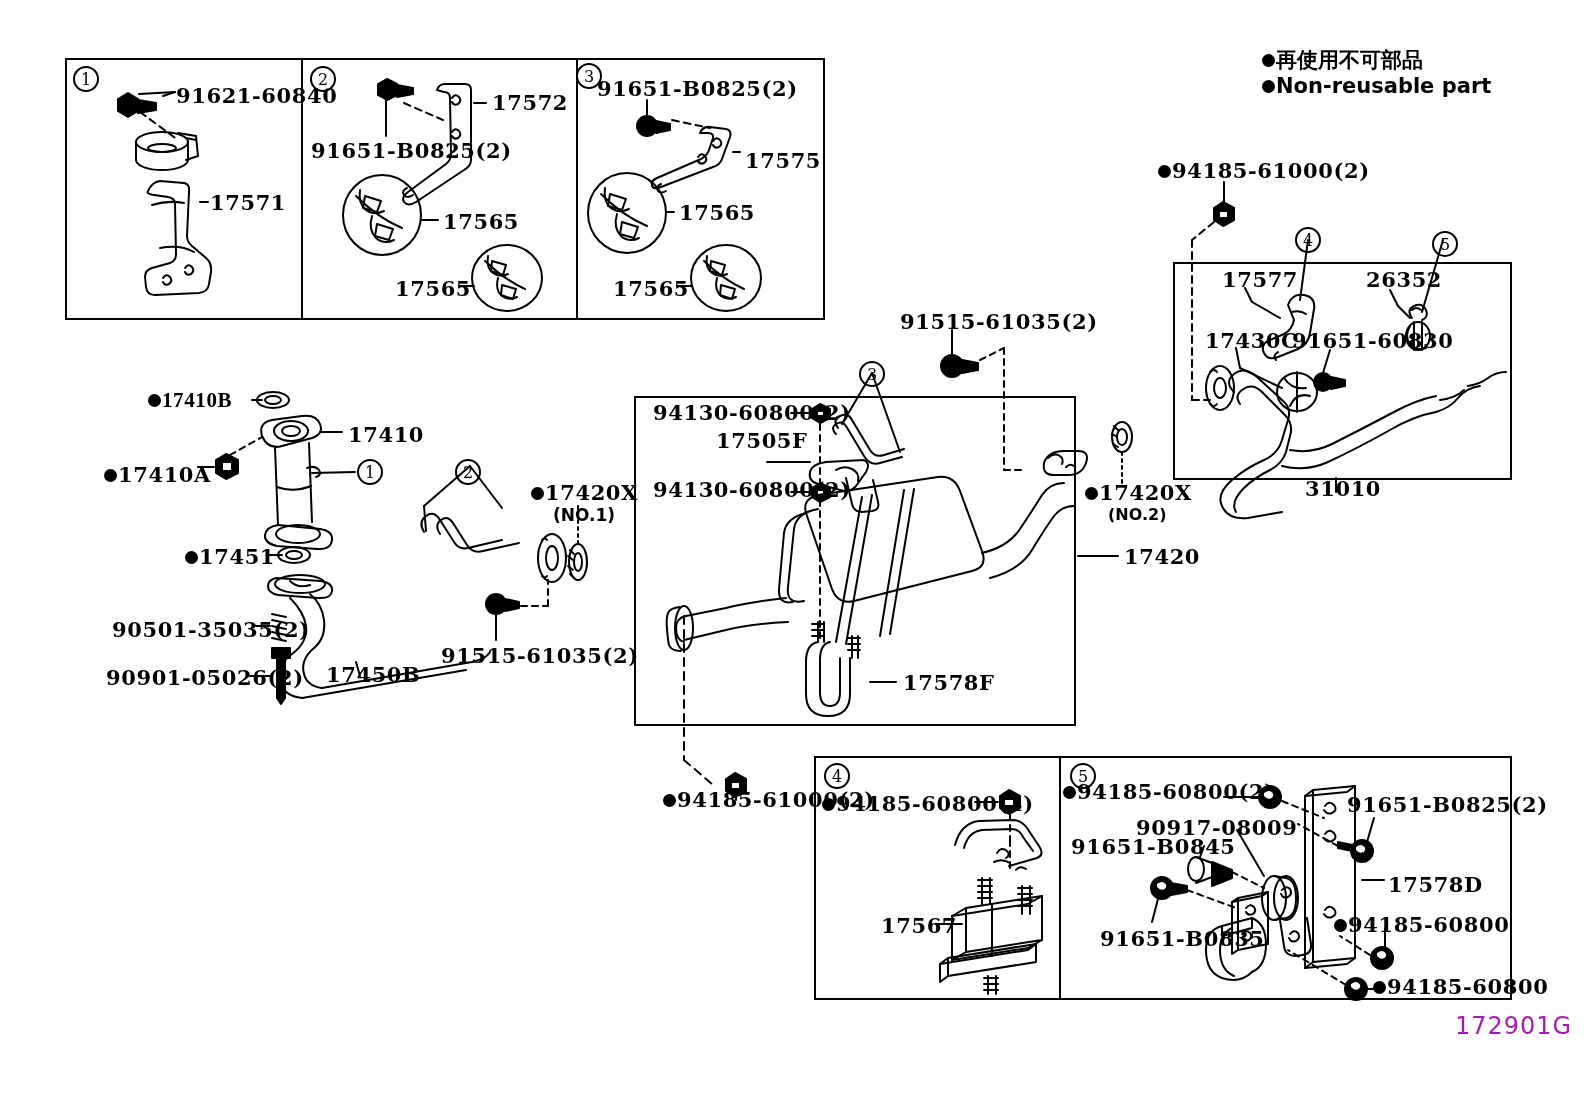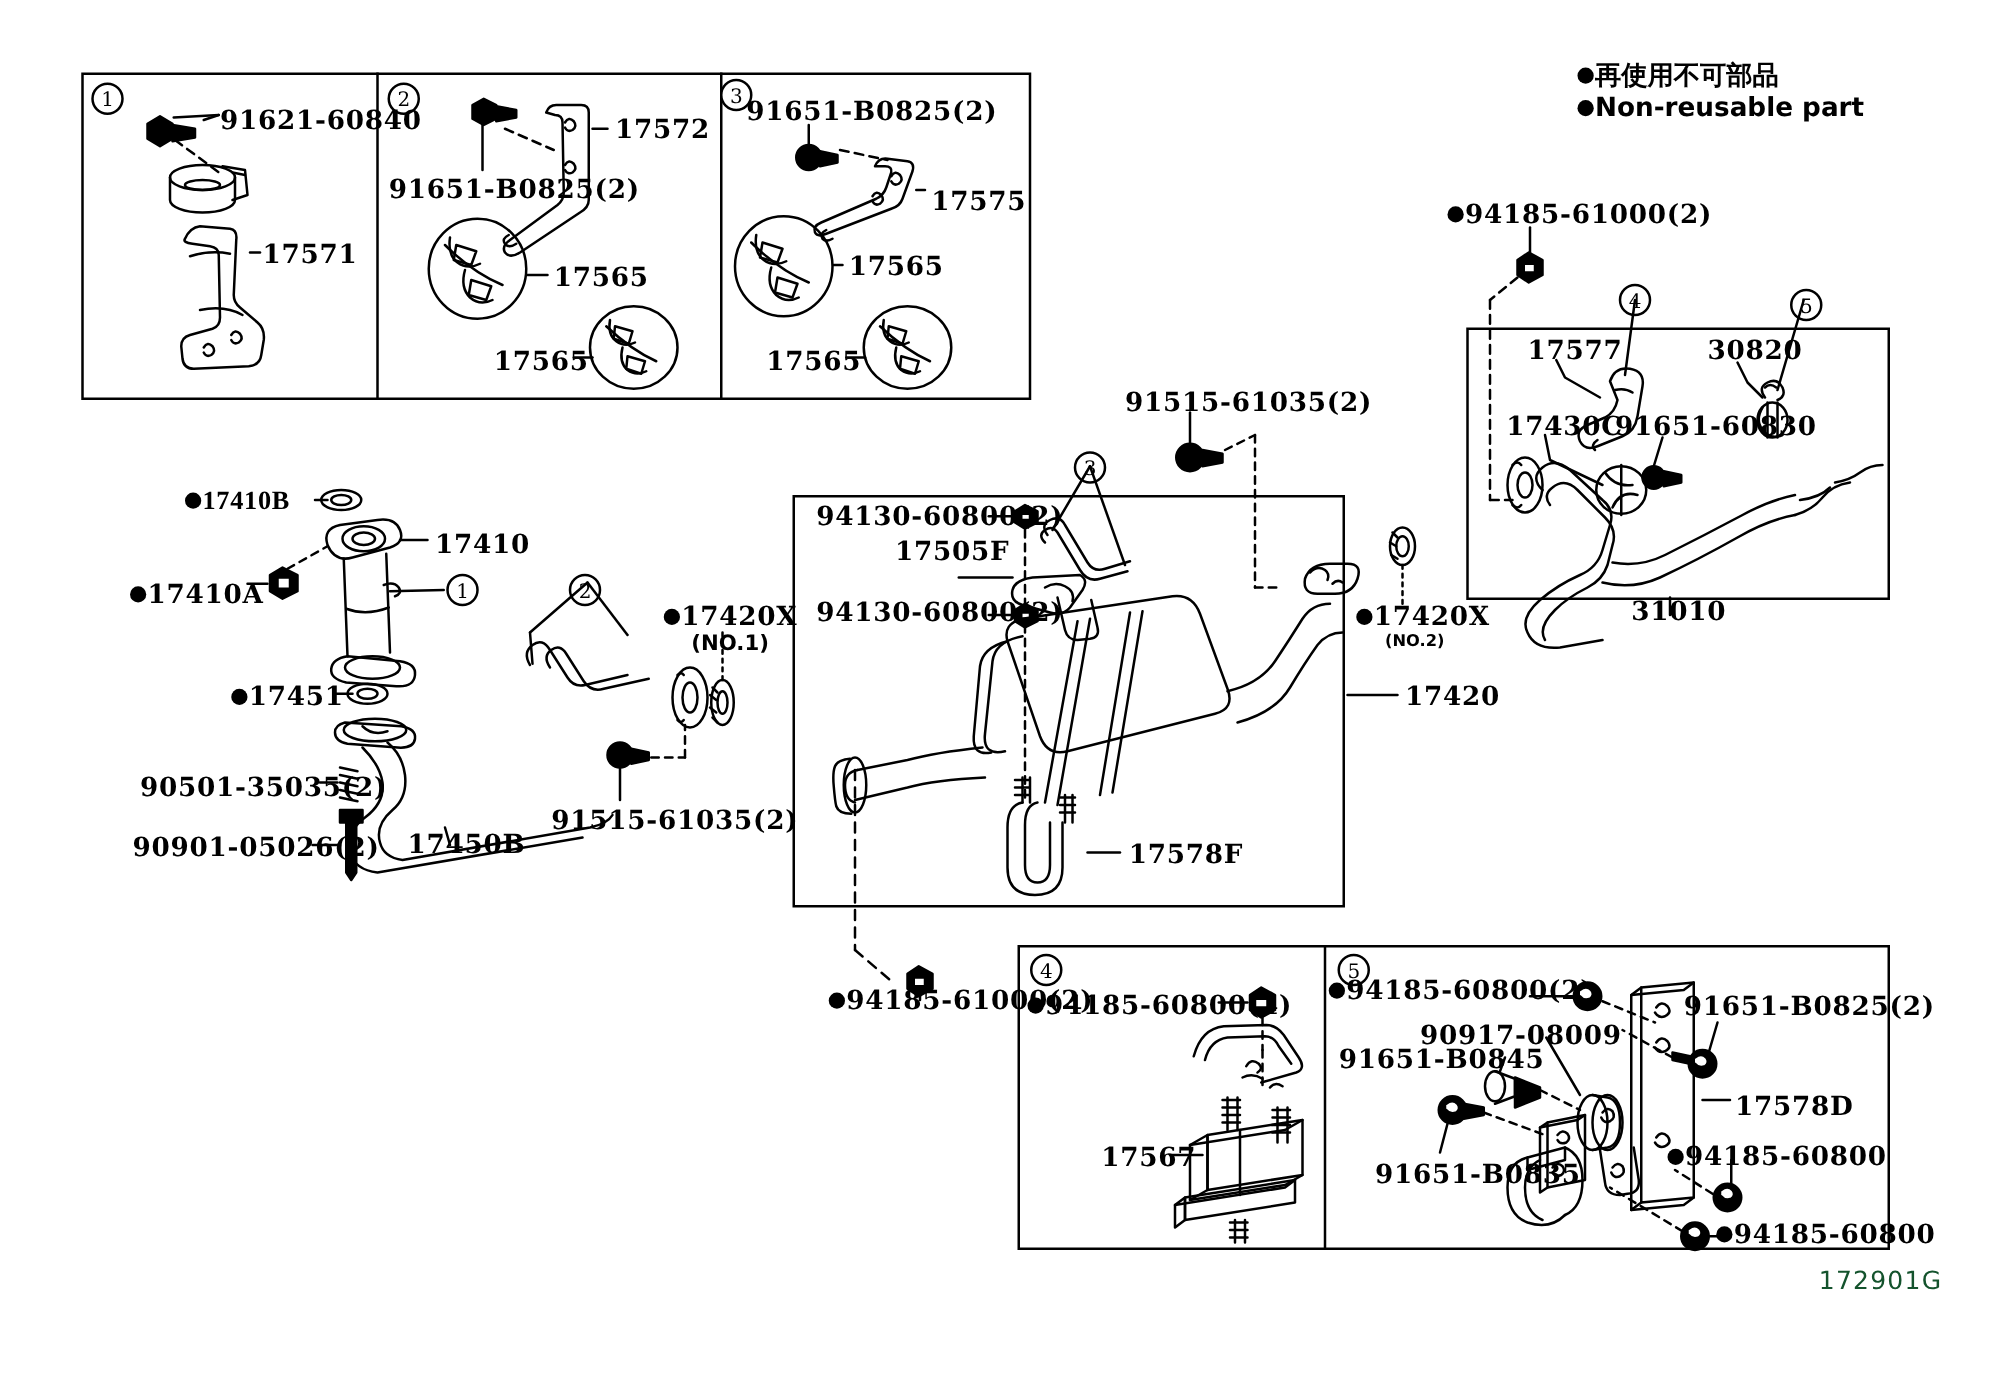--- a/index.html
+++ b/index.html
@@ -59,23 +59,23 @@
     background:#fff;
   }
   svg.ov{position:absolute;left:0;top:0;width:1592px;height:1099px;overflow:visible;pointer-events:none;}
   svg.ov *{vector-effect:non-scaling-stroke;}
   .legend-row{position:absolute;white-space:nowrap;}
   .legend-jp{font-family:"DejaVu Sans","Liberation Sans",sans-serif;font-size:21px;font-weight:bold;}
   .legend-en{font-family:"DejaVu Sans","Liberation Sans",sans-serif;font-size:21px;font-weight:bold;}
   .dwgid{
     position:absolute;
     font-family:"DejaVu Sans","Liberation Sans",sans-serif;
-    font-size:20px;
+    font-size:24px;
     letter-spacing:1px;
-    color:#14532d;
+    color:#a21caf;
   }
 </style>
 </head>
 <body>
 
 <div id="sheet">
 
   <div class="frame" style="left:65px;top:58px;width:760px;height:262px;"></div>
   <div class="vdiv" style="left:301px;top:58px;height:262px;"></div>
   <div class="vdiv" style="left:576px;top:58px;height:262px;"></div>
@@ -105,21 +105,21 @@
   </div>
 
   <div class="frame" style="left:1173px;top:262px;width:339px;height:218px;"></div>
   <div class="idx" style="left:1295px;top:227px;">4</div>
   <div class="idx" style="left:1432px;top:231px;">5</div>
 
   <div class="lbl" style="left:1158px;top:160px;">
     <span class="dot"></span><span>94185-61000(2)</span>
   </div>
   <div class="lbl" style="left:1222px;top:269px;">17577</div>
-  <div class="lbl" style="left:1366px;top:269px;">30820</div>
+  <div class="lbl" style="left:1366px;top:269px;">26352</div>
   <div class="lbl" style="left:1205px;top:330px;">17430C</div>
   <div class="lbl" style="left:1292px;top:330px;">91651-60830</div>
   <div class="lbl" style="left:1305px;top:478px;">31010</div>
 
   <div class="lbl" style="left:148px;top:390px;font-family:Liberation Serif, serif;">
     <span class="dot"></span><span>17410B</span>
   </div>
   <div class="lbl" style="left:348px;top:424px;">17410</div>
   <div class="lbl" style="left:104px;top:464px;">
     <span class="dot"></span><span>17410A</span>
@@ -142,21 +142,21 @@
   <div class="lbl" style="left:900px;top:311px;">91515-61035(2)</div>
   <div class="idx" style="left:859px;top:361px;">3</div>
   <div class="lbl" style="left:653px;top:402px;">94130-60800(2)</div>
   <div class="lbl" style="left:716px;top:430px;">17505F</div>
   <div class="lbl" style="left:653px;top:479px;">94130-60800(2)</div>
   <div class="lbl" style="left:1124px;top:546px;">17420</div>
   <div class="lbl" style="left:903px;top:672px;">17578F</div>
   <div class="lbl" style="left:1085px;top:482px;">
     <span class="dot"></span><span>17420X</span>
   </div>
-  <div class="lbl sans" style="left:1108px;top:507px;font-size:13px;text-align:right;">(NO.2)</div>
+  <div class="lbl sans" style="left:1108px;top:507px;font-size:16px;text-align:right;">(NO.2)</div>
   <div class="lbl" style="left:663px;top:789px;">
     <span class="dot"></span><span>94185-61000(2)</span>
   </div>
 
   <div class="frame" style="left:814px;top:756px;width:698px;height:244px;"></div>
   <div class="vdiv" style="left:1059px;top:756px;height:244px;"></div>
   <div class="idx" style="left:824px;top:763px;">4</div>
   <div class="idx" style="left:1070px;top:763px;">5</div>
 
   <div class="lbl" style="left:822px;top:793px;">

